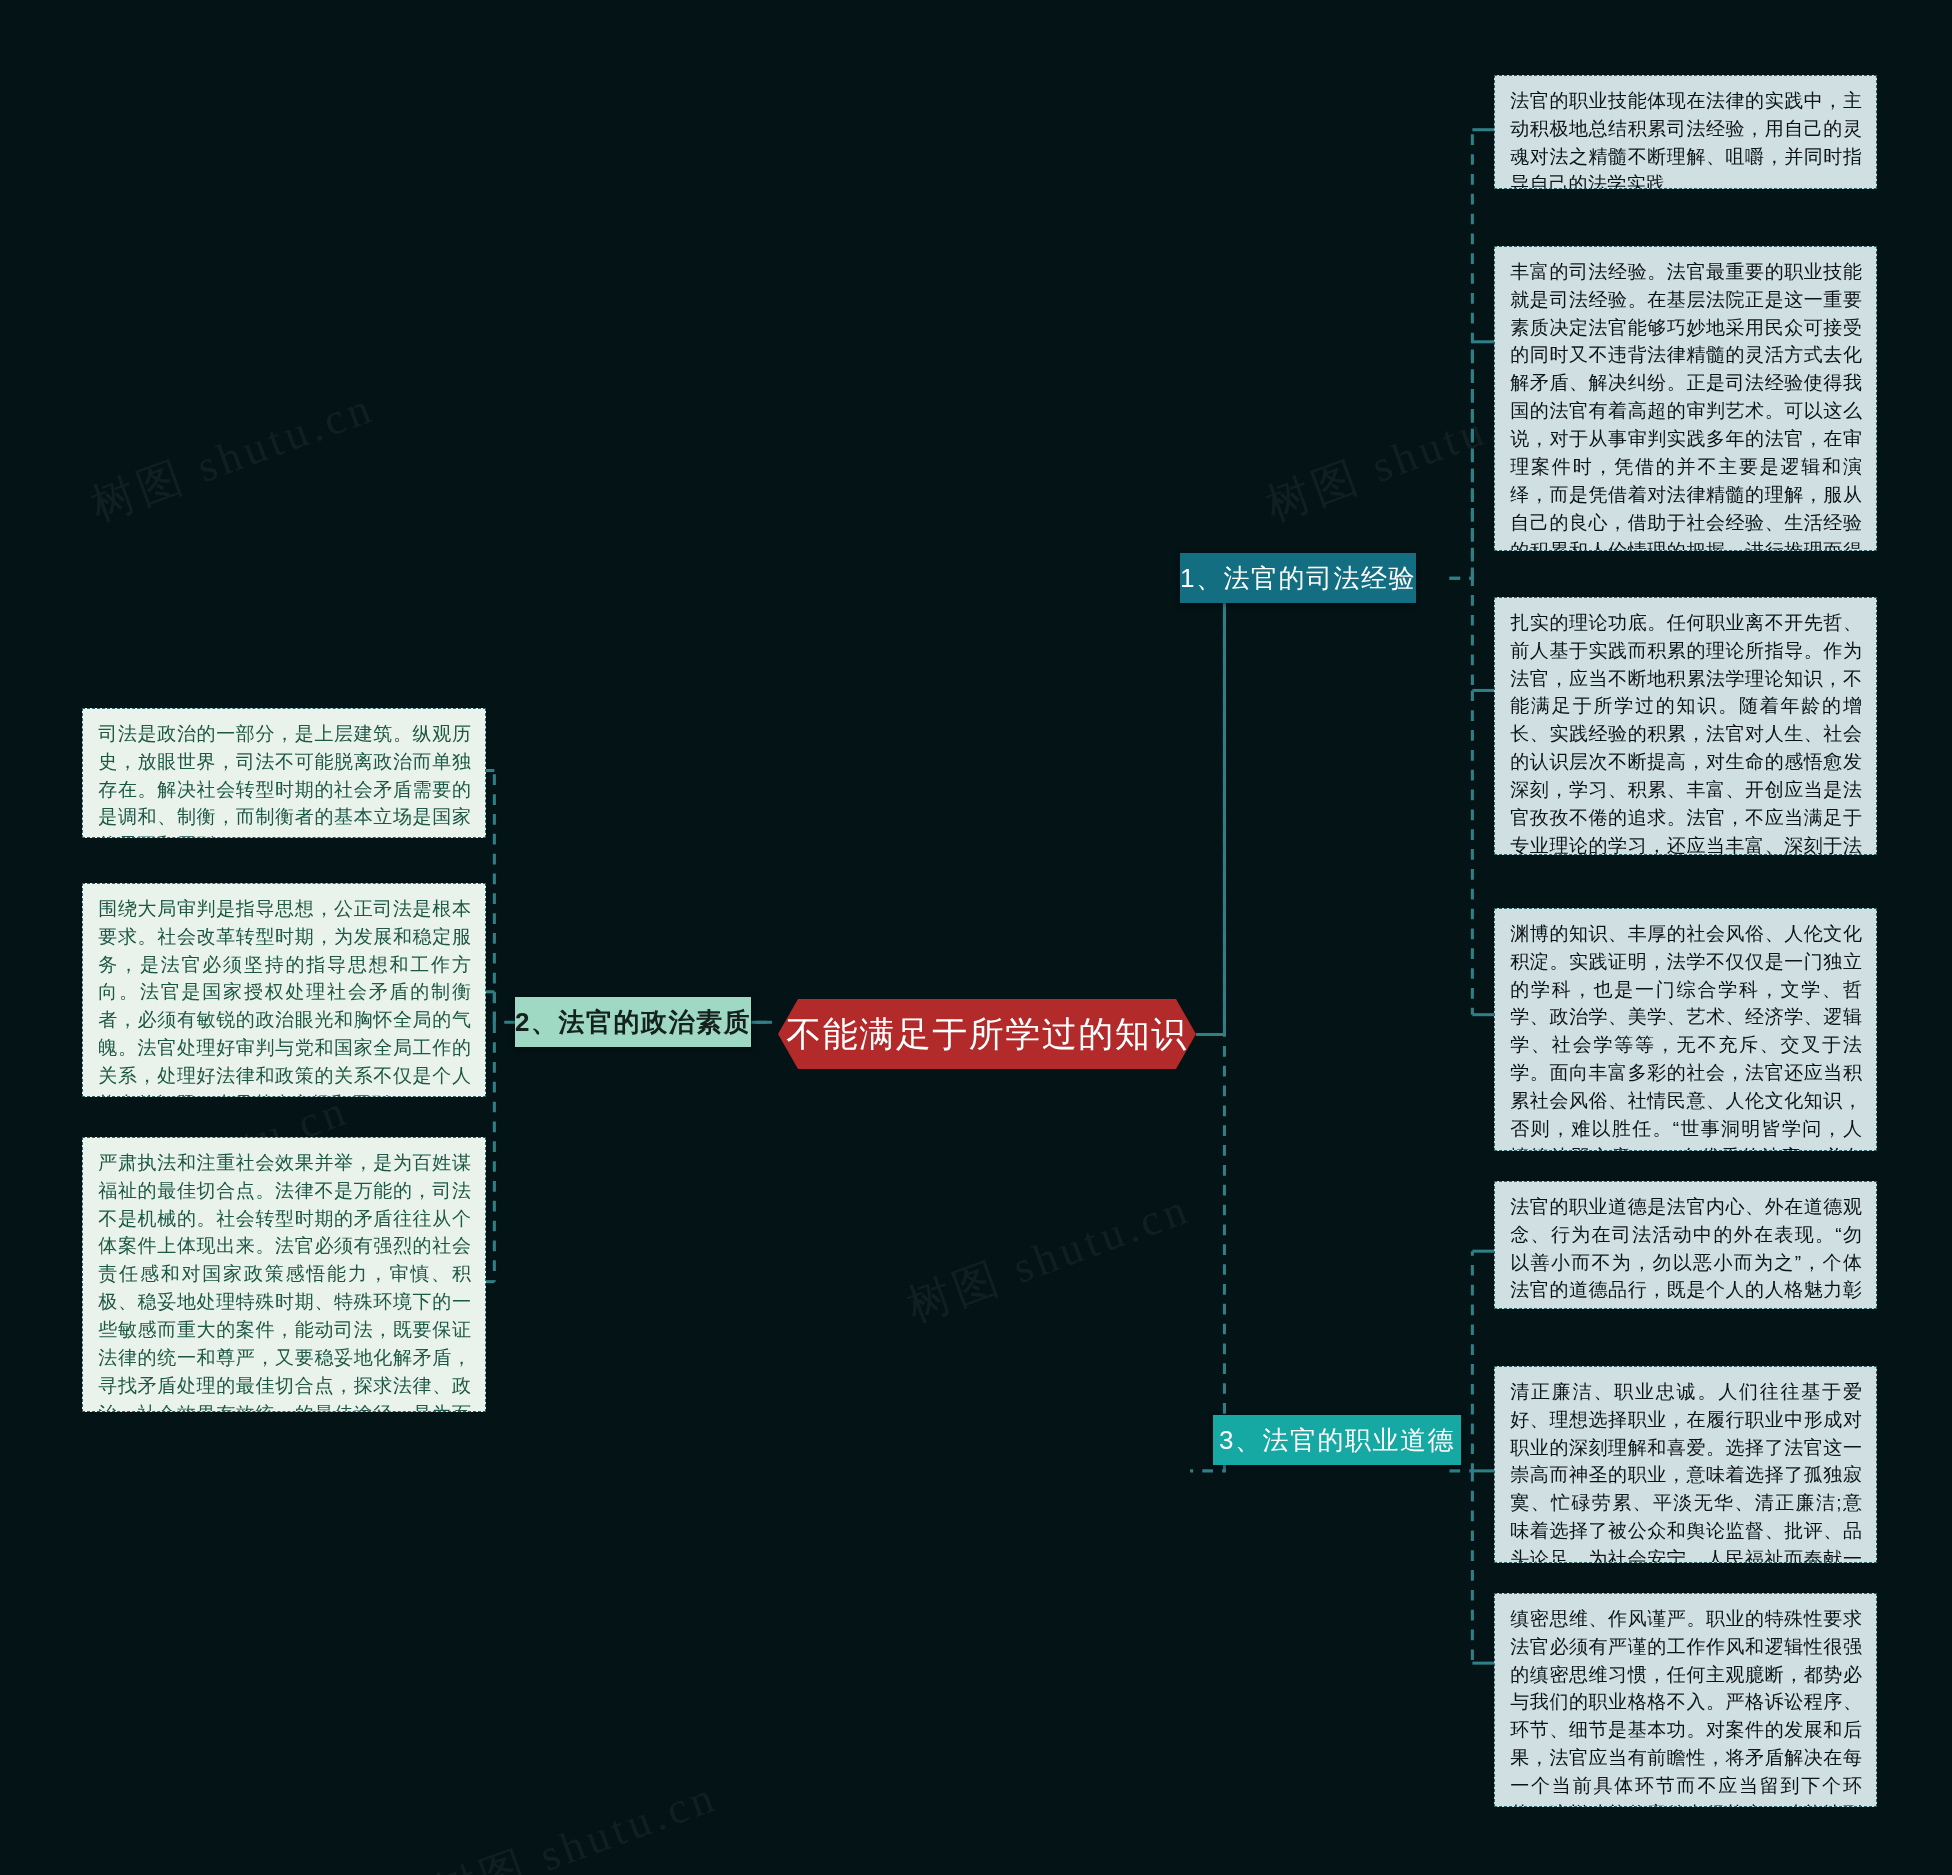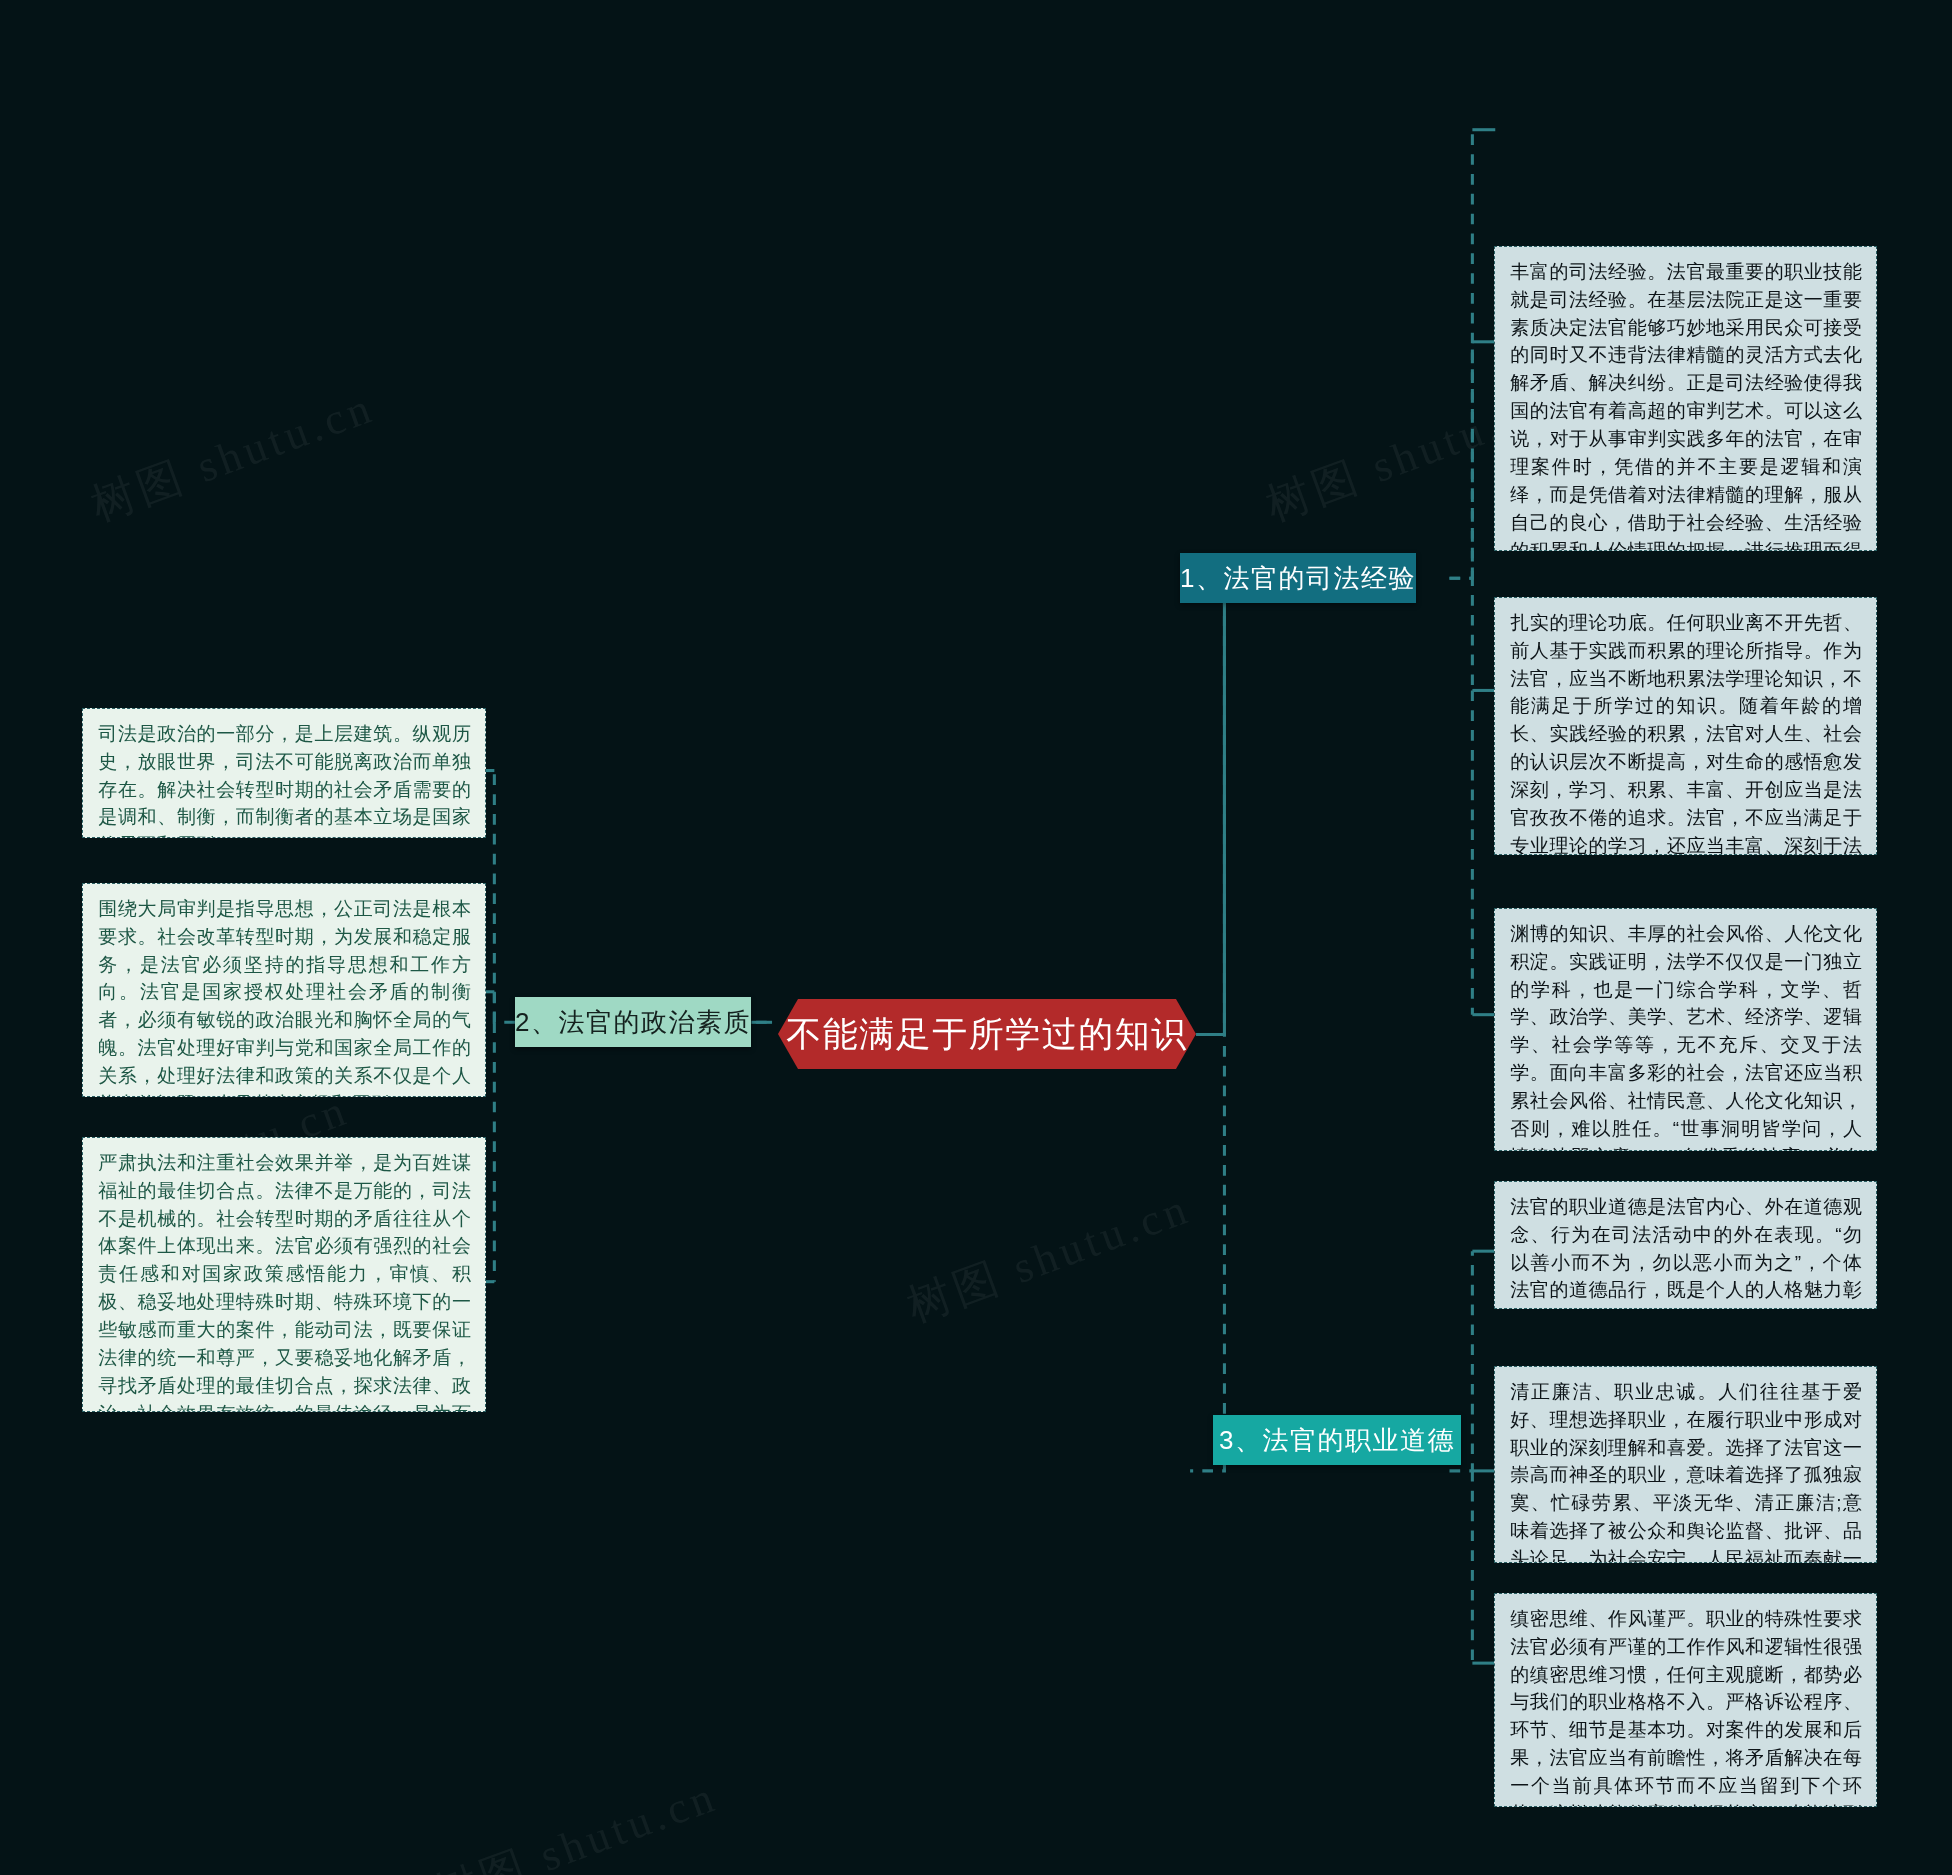--- a/index.html
+++ b/index.html
@@ -36,21 +36,21 @@
 
   
   .branch{
     position:absolute;
     display:flex;align-items:center;justify-content:center;
     font-size:26px;letter-spacing:1.5px;
     box-shadow:0 1.5px 5.3px rgba(0,0,0,.4);
   }
   .branch.teal-dark{background:#126e80;color:#ffffff;}
   .branch.teal-bright{background:#16a8a2;color:#ffffff;}
-  .branch.mint{background:#9fd9c4;color:#14211e;}
+  .branch.mint{background:#9fd9c4;color:#14211e;font-weight:bold;}
 
   
   .leaf{
     position:absolute;
     box-sizing:border-box;
     padding:10.7px 13.7px 10.7px 15.3px;
     font-size:19px;
     line-height:1.47;
     text-align:justify;
     letter-spacing:0.4px;
@@ -116,20 +116,23 @@
   </div>
 
   <div class="branch mint" style="left:515px;top:997px;width:236px;height:50px;">
     <span>2、法官的政治素质</span>
   </div>
 
   <div class="branch teal-bright" style="left:1213px;top:1415px;width:248px;height:50px;">
     <span>3、法官的职业道德</span>
   </div>
 
+  <div class="leaf right" style="left:1494px;top:75px;width:383px;height:114px;">
+    <span>法官的职业技能体现在法律的实践中，主动积极地总结积累司法经验，用自己的灵魂对法之精髓不断理解、咀嚼，并同时指导自己的法学实践。</span>
+  </div>
 
   <div class="leaf right" style="left:1494px;top:246px;width:383px;height:305px;">
     <span>丰富的司法经验。法官最重要的职业技能就是司法经验。在基层法院正是这一重要素质决定法官能够巧妙地采用民众可接受的同时又不违背法律精髓的灵活方式去化解矛盾、解决纠纷。正是司法经验使得我国的法官有着高超的审判艺术。可以这么说，对于从事审判实践多年的法官，在审理案件时，凭借的并不主要是逻辑和演绎，而是凭借着对法律精髓的理解，服从自己的良心，借助于社会经验、生活经验的积累和人伦情理的把握，进行推理而得出的对案件的认识，从而做出符合内心自由良知的公正裁判。</span>
   </div>
 
   <div class="leaf right" style="left:1494px;top:597px;width:383px;height:258px;">
     <span>扎实的理论功底。任何职业离不开先哲、前人基于实践而积累的理论所指导。作为法官，应当不断地积累法学理论知识，不能满足于所学过的知识。随着年龄的增长、实践经验的积累，法官对人生、社会的认识层次不断提高，对生命的感悟愈发深刻，学习、积累、丰富、开创应当是法官孜孜不倦的追求。法官，不应当满足于专业理论的学习，还应当丰富、深刻于法哲学、政治学理论知识，还应当转变司法观念，树立现代法学、本土法学的司法理念。</span>
   </div>
 
   <div class="leaf right" style="left:1494px;top:908px;width:383px;height:243px;">

